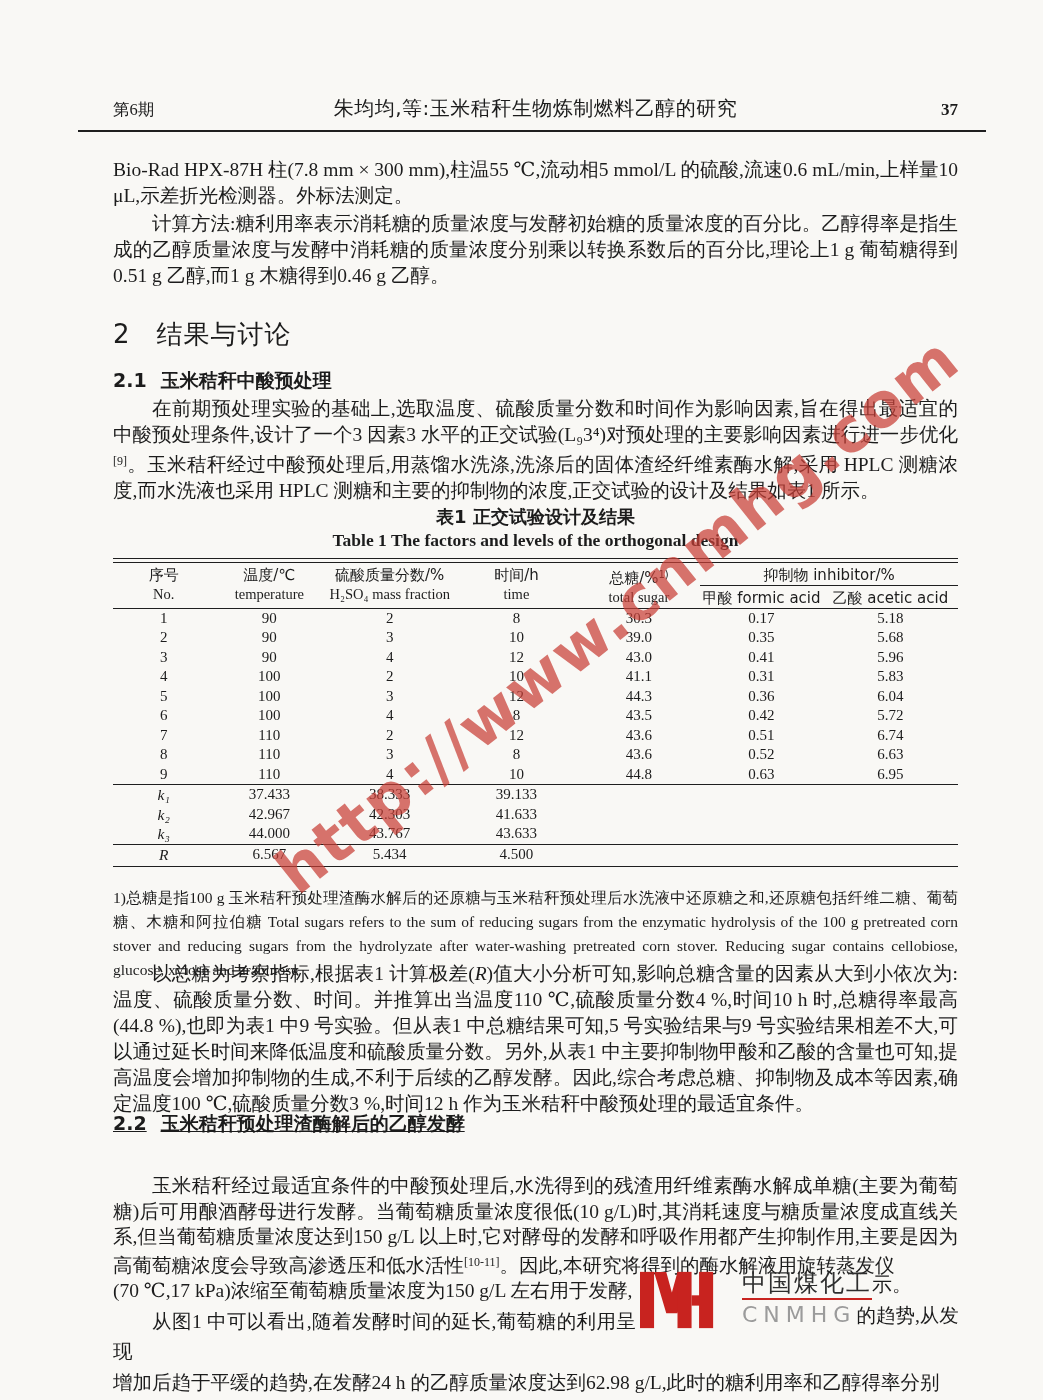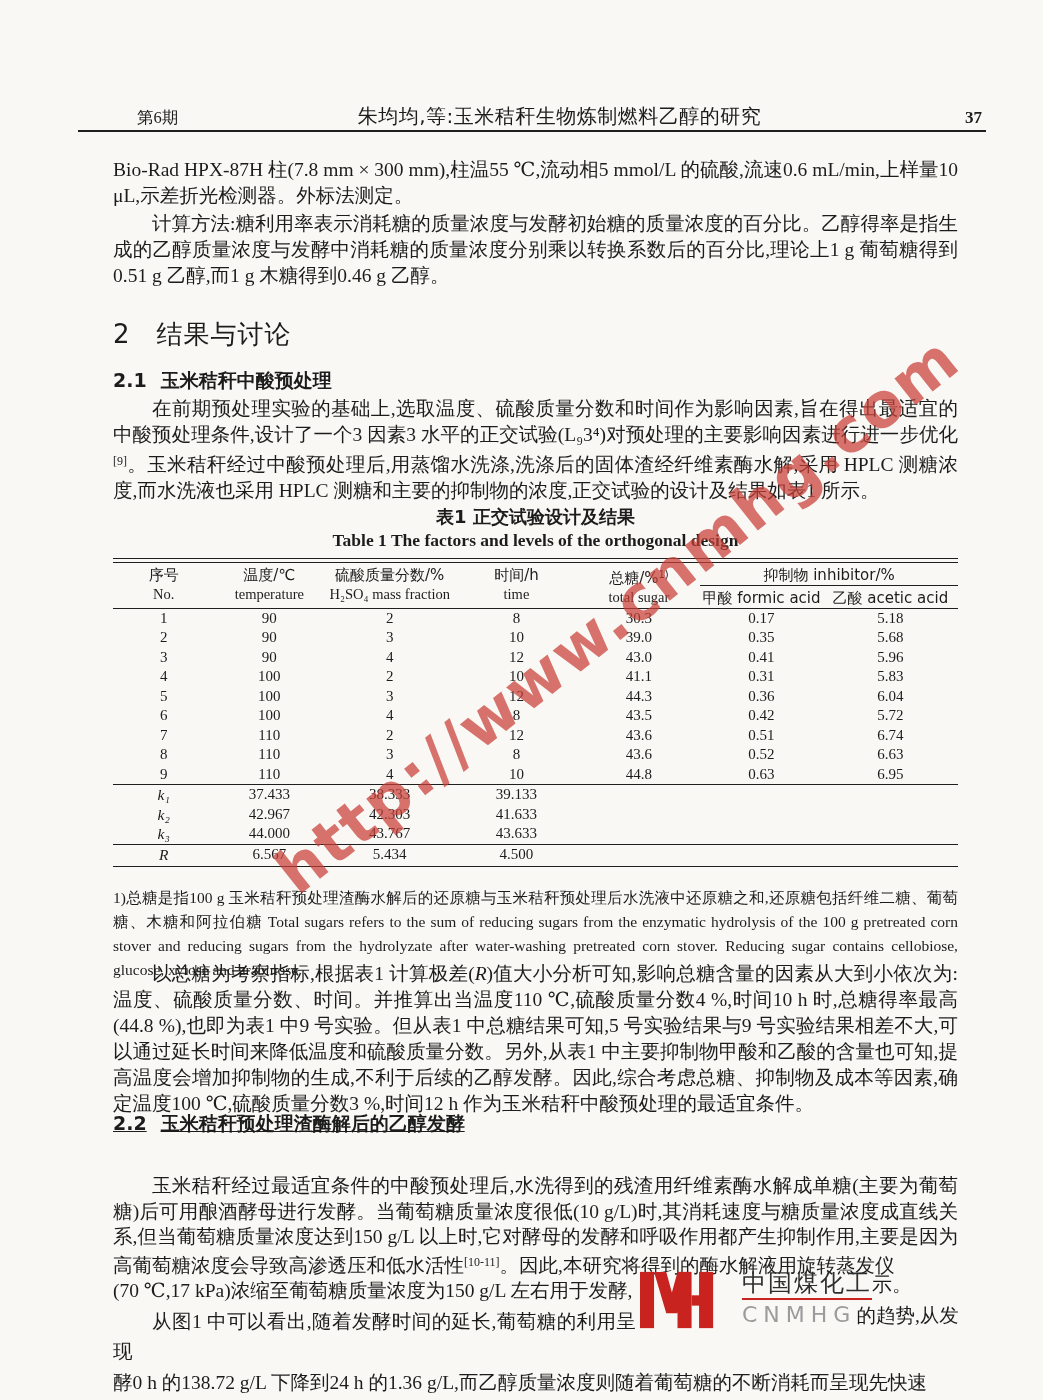--- a/index.html
+++ b/index.html
@@ -7,21 +7,21 @@
     --watermark:rgba(199,62,54,0.72); --logo_red:#c8231f; --logo_gray:#9b9b9b;
   }
   *{box-sizing:border-box; margin:0; padding:0;}
   html,body{width:1043px; height:1400px;}
   body{
     position:relative; background:var(--paper); color:var(--ink);
     font-family:"Liberation Serif","DejaVu Serif",serif; overflow:hidden;
   }
   .abs{position:absolute; left:113px; width:845px;}
   
-  .runhead{top:103px; display:flex; align-items:baseline; font-size:16.5px;margin-left:24px;}
+  .runhead{top:95px; display:flex; align-items:baseline; font-size:16.5px;}
   .runhead .issue{width:160px;}
   .runhead .rtitle{flex:1; text-align:center; font-family:"DejaVu Sans","Liberation Sans",sans-serif; font-size:20px; letter-spacing:.5px;}
   .runhead .pageno{width:160px; text-align:right; font-weight:bold; font-size:17px;}
   .headrule{position:absolute; left:78px; width:908px; top:130px; height:0; border-top:2.5px solid var(--rule);}
   
   .para{font-size:19.5px; line-height:26px; text-align:justify; color:var(--ink);}
   .indent{text-indent:2em;}
   .p1{top:157px;}
   .p2{top:211px;}
   .h2{top:317px; font-family:"DejaVu Sans","Liberation Sans",sans-serif; font-size:26px; letter-spacing:1px;}
@@ -276,21 +276,20 @@
 
 <div class="abs subhead h22">
   <span class="num">2.2</span><span>玉米秸秆预处理渣酶解后的乙醇发酵</span>
 </div>
 
 <div class="abs para indent s22p"><span>玉米秸秆经过最适宜条件的中酸预处理后,水洗得到的残渣用纤维素酶水解成单糖(主要为葡萄糖)后可用酿酒酵母进行发酵。当葡萄糖质量浓度很低(10 g/L)时,其消耗速度与糖质量浓度成直线关系,但当葡萄糖质量浓度达到150 g/L 以上时,它对酵母的发酵和呼吸作用都产生抑制作用,主要是因为高葡萄糖浓度会导致高渗透压和低水活性</span><sup class="ref">[10-11]</sup><span>。因此,本研究将得到的酶水解液用旋转蒸发仪</span></div>
 
 <div class="abs region">
   <div class="half">(70 ℃,17 kPa)浓缩至葡萄糖质量浓度为150 g/L 左右用于发酵,</div>
   <div class="half bline">从图1 中可以看出,随着发酵时间的延长,葡萄糖的利用呈现</div>
-  <div>酵0 h 的138.72 g/L 下降到24 h 的1.36 g/L,而乙醇质量浓度则随着葡萄糖的不断消耗而呈现先快速</div>
   <div>增加后趋于平缓的趋势,在发酵24 h 的乙醇质量浓度达到62.98 g/L,此时的糖利用率和乙醇得率分别</div>
 </div>
 
 <div class="logobox">
   <svg width="94" height="60" viewBox="0 0 100 64" aria-hidden="true">
     <g fill="var(--logo_red)">
       <rect x="2" y="2" width="15" height="60"></rect>
       <polygon points="17,2 30,2 36,24 42,2 55,2 42,46 30,46"></polygon>
       <rect x="42" y="2" width="15" height="60"></rect>
       <rect x="57" y="27" width="10" height="11"></rect>

